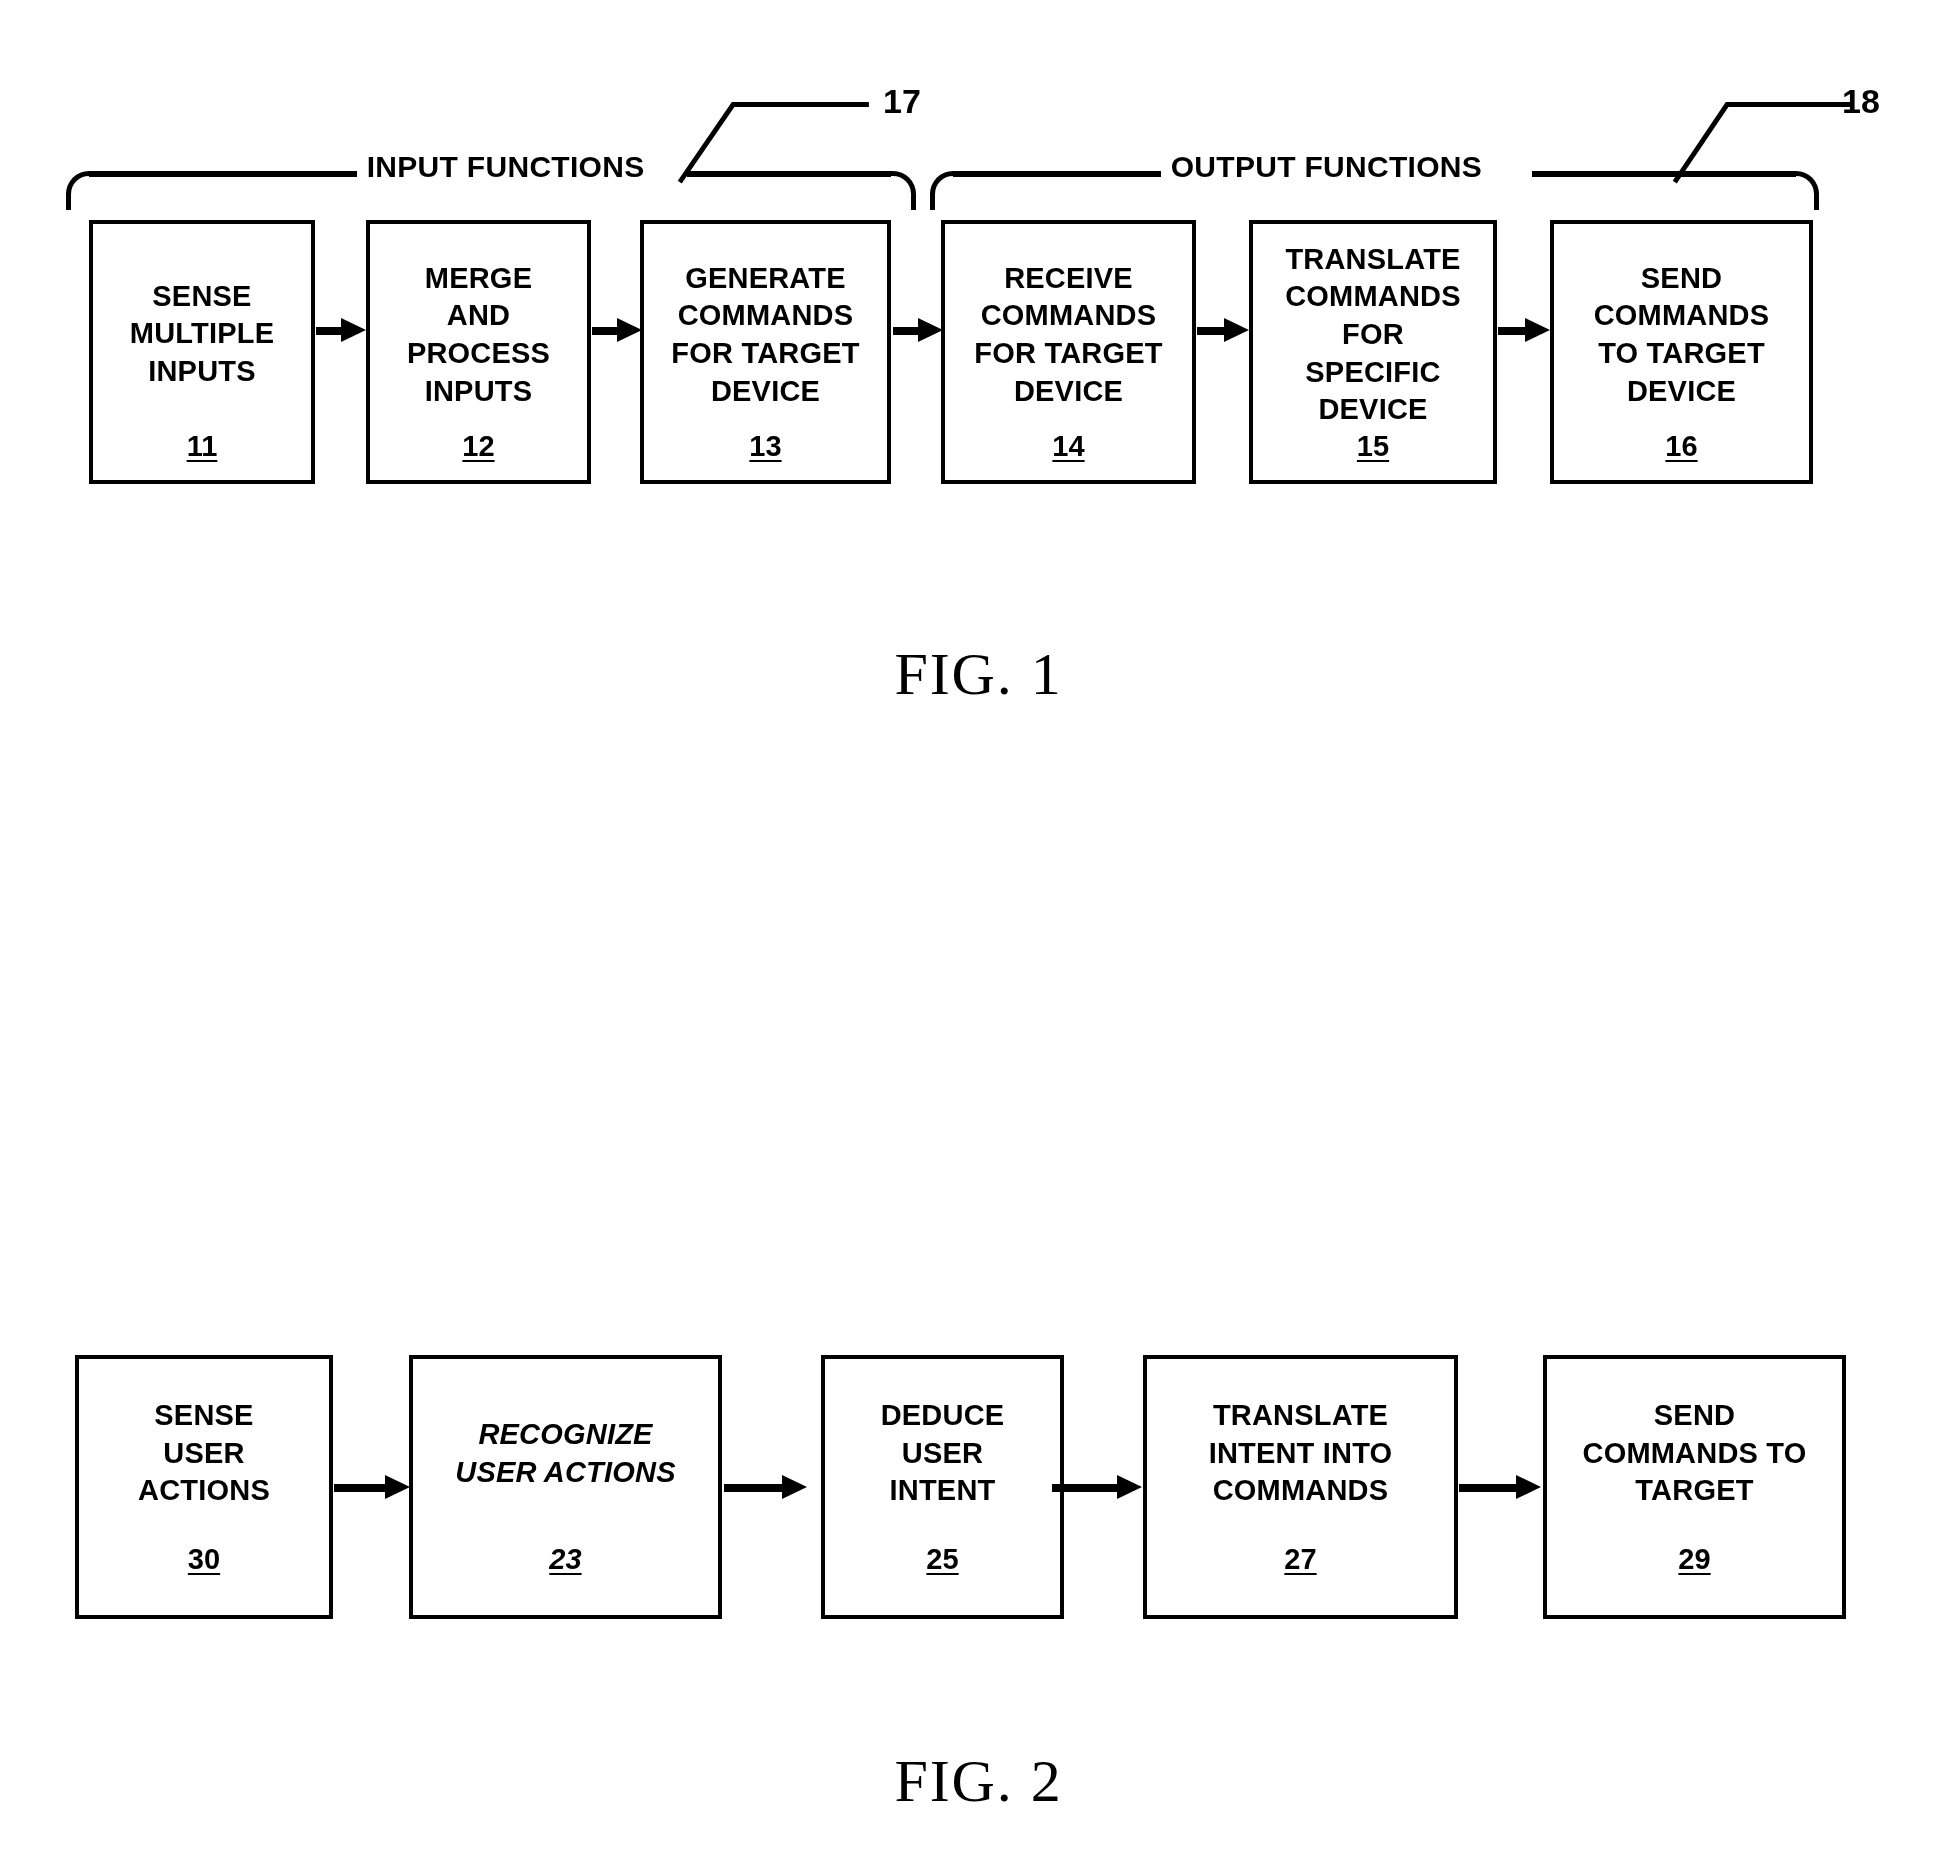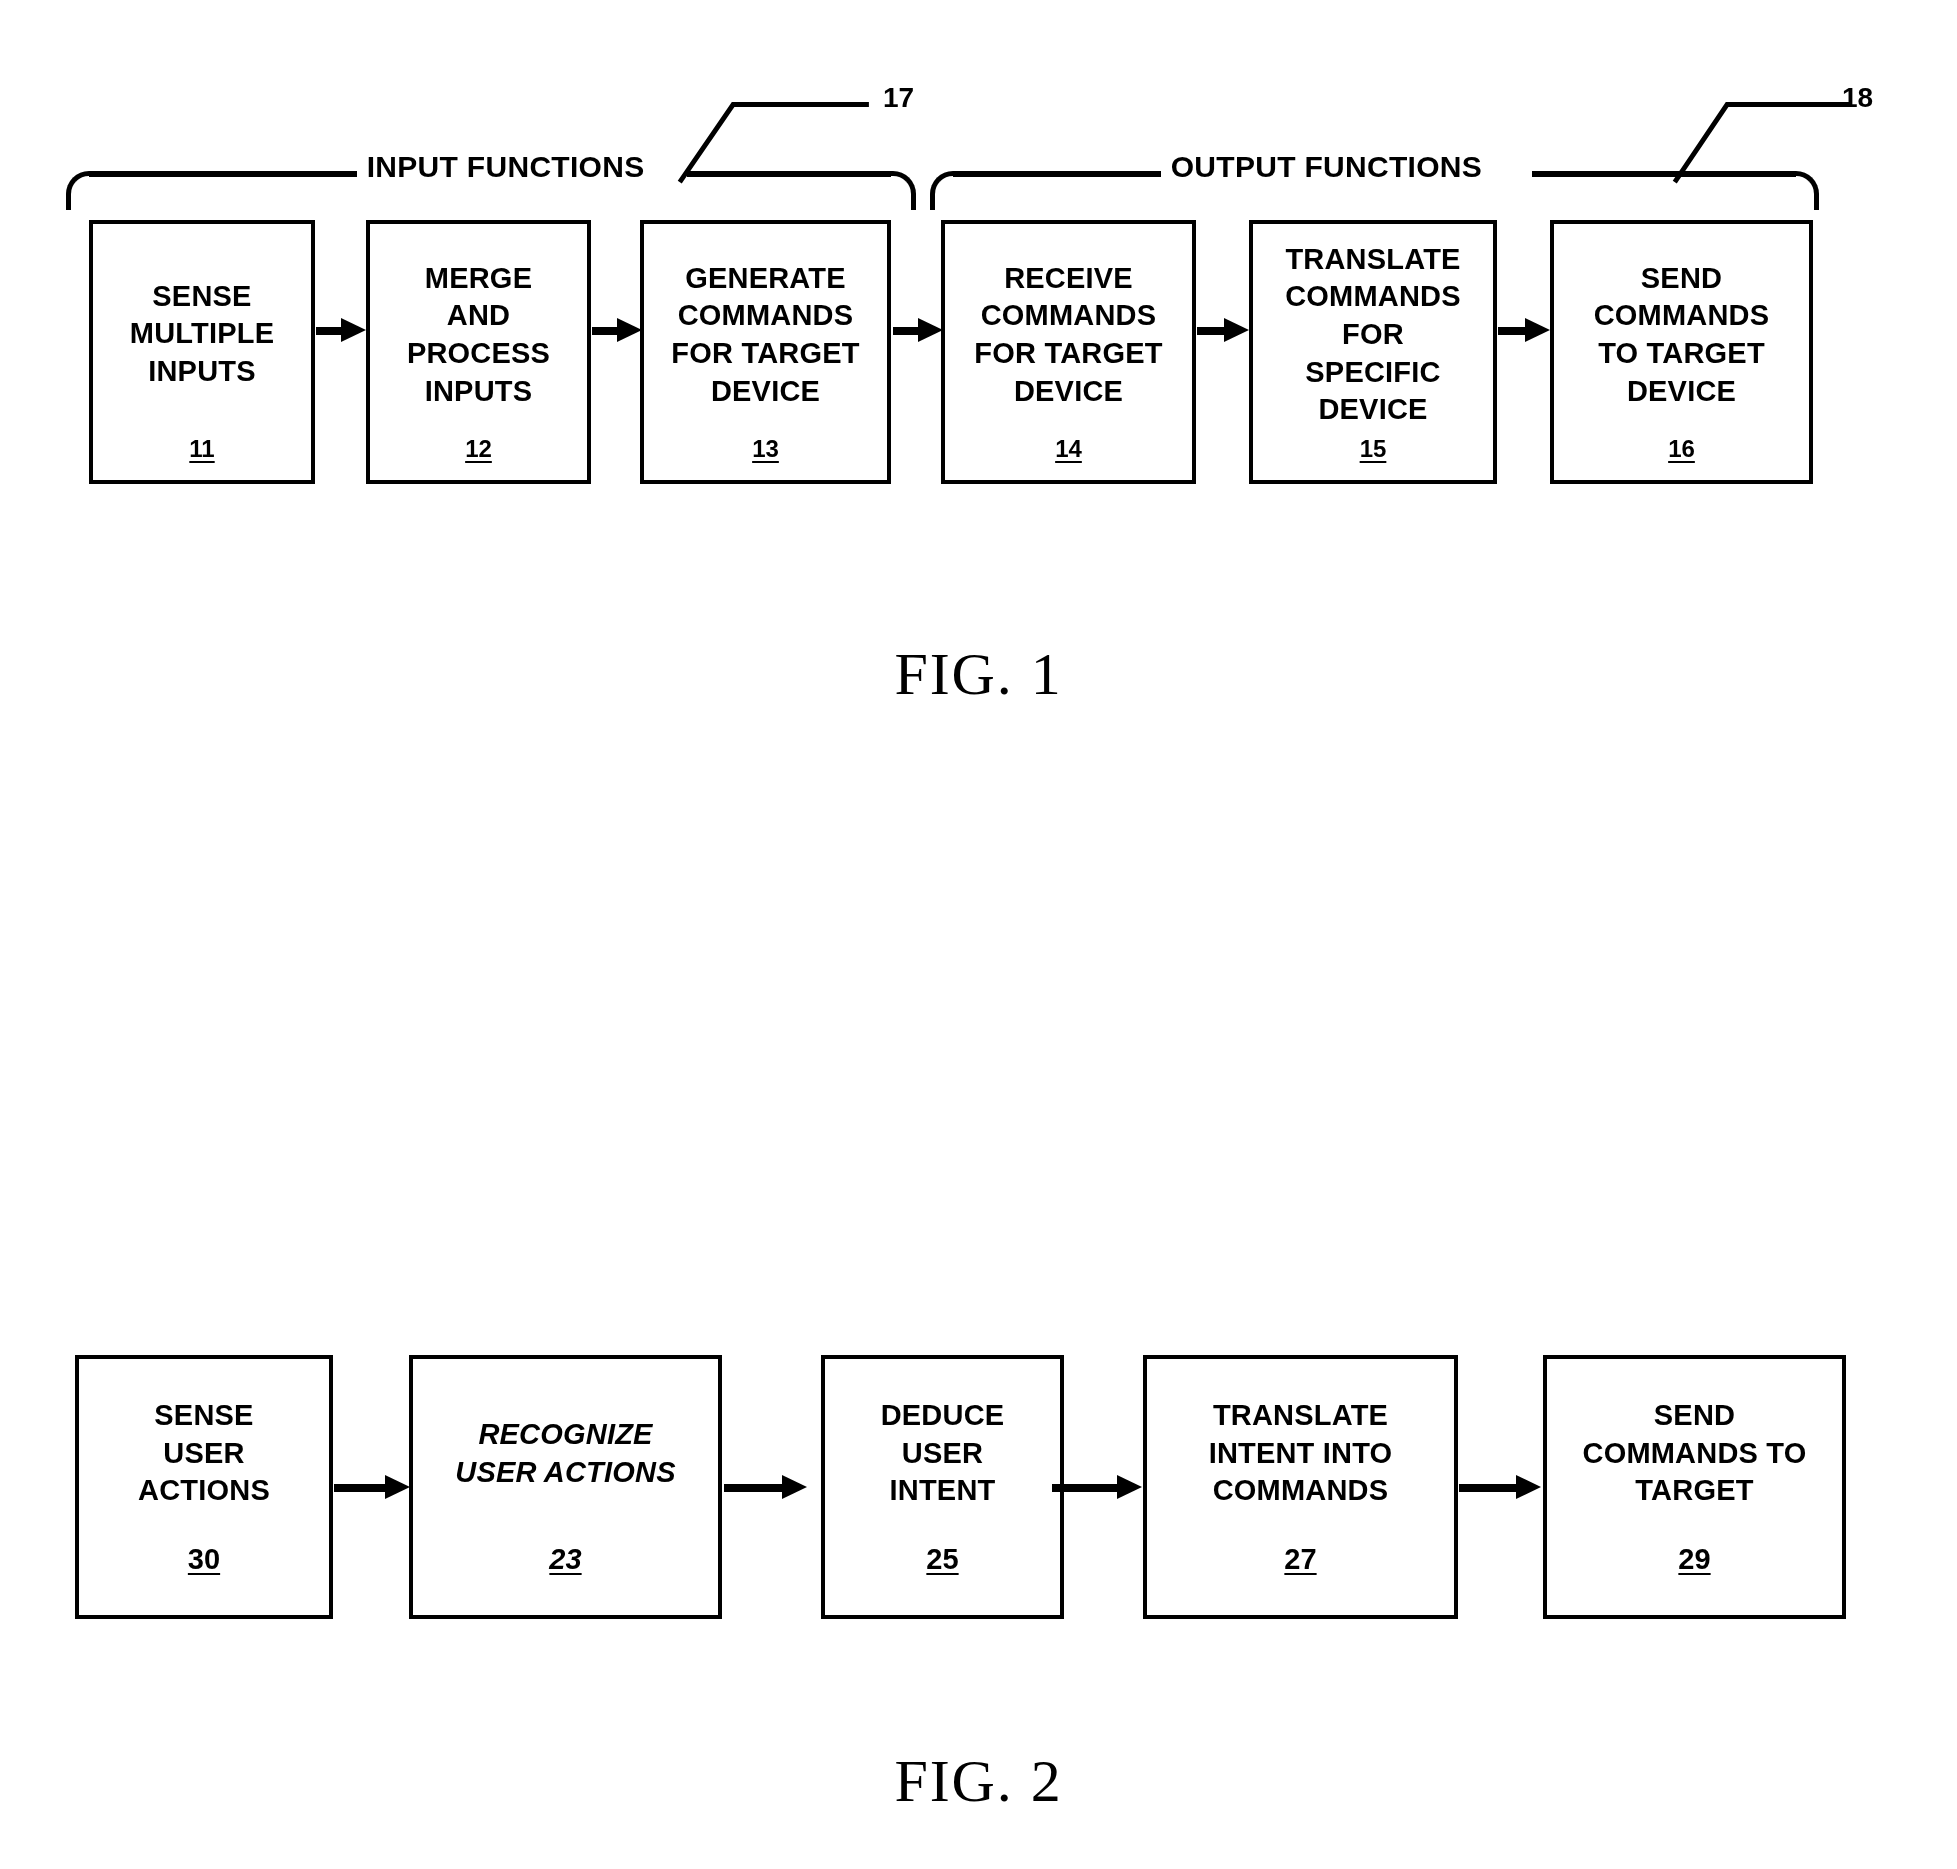--- a/index.html
+++ b/index.html
@@ -55,21 +55,21 @@
     position: absolute;
     left: 0; right: 0;
     top: 50%;
     transform: translateY(-50%);
     margin-top: -17.5px;
   }
   .fig1box .bnum {
     position: absolute;
     left: 0; right: 0;
     bottom: 17.5px;
-    font-size: 24px;
+    font-size: 29px;
   }
 
   
   .fig2box {
     top: 1355px;
     height: 264px;
   }
   .fig2box .btext {
     font-size: 29px;
     position: absolute;
@@ -144,21 +144,21 @@
     white-space: nowrap;
     background: #ffffff;
     padding: 0 9.7px;
     letter-spacing: 0.3px;
   }
 
   
   .leadline { position: absolute; }
   .refnum {
     position: absolute;
-    font-size: 28px;
+    font-size: 34px;
     font-weight: bold;
     font-family: "Liberation Sans", sans-serif;
   }
 
   
   .figcaption {
     position: absolute;
     width: 100%;
     text-align: center;
     font-family: "Liberation Serif", serif;

